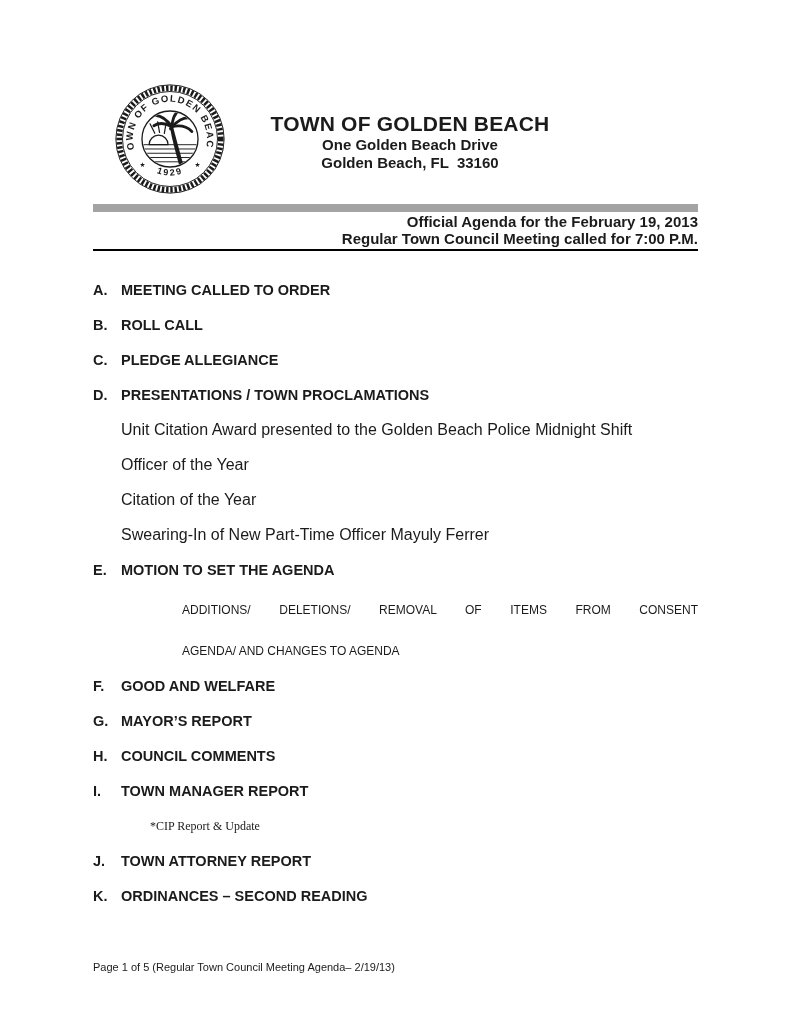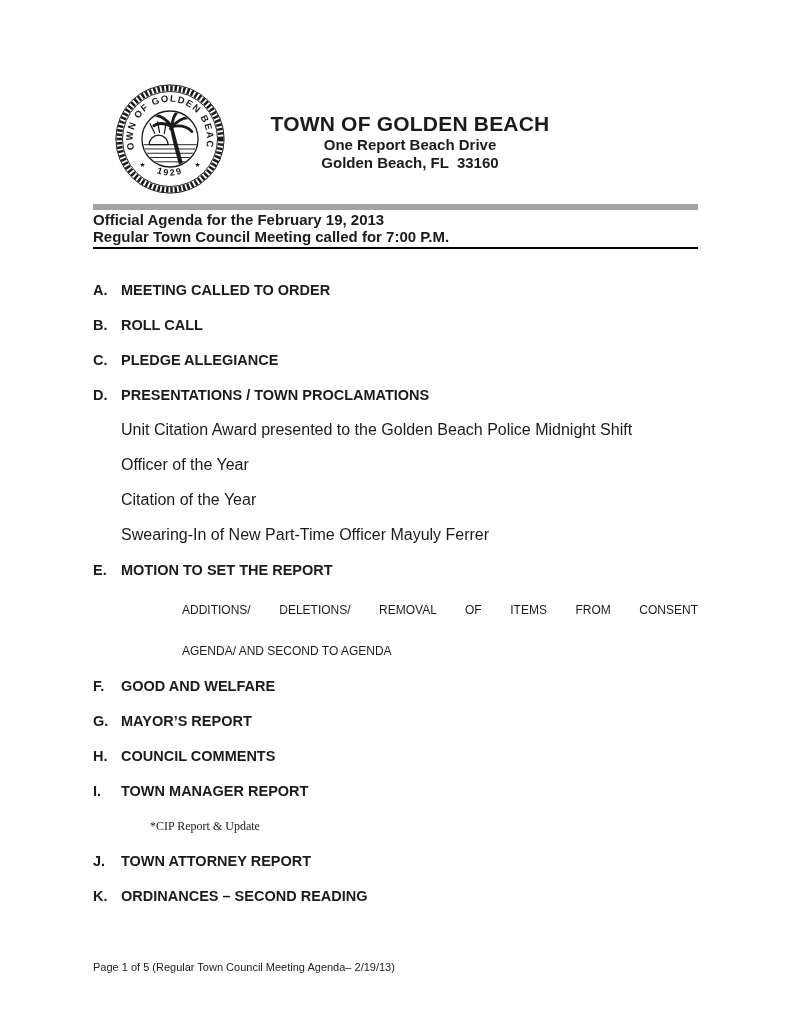--- a/index.html
+++ b/index.html
@@ -12,22 +12,22 @@
     overflow:hidden;
   }
   
   .seal{position:absolute;left:113px;top:82px;width:114px;height:114px;}
   .org{position:absolute;left:250px;top:112px;width:320px;text-align:center;}
   .org-title{font-size:21px;font-weight:bold;letter-spacing:.2px;line-height:24px;}
   .org-addr{font-size:15px;font-weight:bold;line-height:18px;white-space:pre;}
   
   .banner{
     position:absolute;left:93px;top:204px;width:605px;
-    border-top:6px solid #a3a3a3;border-bottom:2px solid #000;
-    padding:1px 0 2px 0;text-align:left;
+    border-top:8px solid #a3a3a3;border-bottom:2px solid #000;
+    padding:1px 0 2px 0;text-align:right;
   }
   .banner div{font-size:15px;font-weight:bold;line-height:17px;}
   
   .list{position:absolute;left:93px;top:282px;width:605px;}
   .item{display:flex;font-weight:bold;font-size:14.5px;line-height:16px;margin-bottom:19px;}
   .letter{width:28px;flex:0 0 28px;}
   .sub{margin-left:28px;font-size:16px;line-height:16px;margin-bottom:19px;}
   .block-wrap{margin-left:89px;width:516px;margin-bottom:18px;}
   .block-line{font-size:12px;line-height:17px;margin-top:24px;}
   .block-line.jfull{text-align:justify;text-align-last:justify;}
@@ -91,21 +91,21 @@
         <path d="M 62 47 Q 63 33 71 29"></path>
         <path d="M 62 47 Q 73 36 81 38"></path>
         <path d="M 62 47 Q 75 44 83 52"></path>
       </g>
       <circle cx="61" cy="49" r="2" fill="#1b1b1b"></circle>
     </g>
   </svg>
 
   <div class="org">
     <div class="org-title">TOWN OF GOLDEN BEACH</div>
-    <div class="org-addr">One Report Beach Drive</div>
+    <div class="org-addr">One Golden Beach Drive</div>
     <div class="org-addr">Golden Beach, FL  33160</div>
   </div>
 
   <div class="banner">
     <div>Official Agenda for the February 19, 2013</div>
     <div>Regular Town Council Meeting called for 7:00 P.M.</div>
   </div>
 
   <div class="list" id="agenda-list">
       <div class="item">
@@ -123,25 +123,25 @@
       <div class="item">
         <span class="letter">D.</span>
         <span class="title">PRESENTATIONS / TOWN PROCLAMATIONS</span>
       </div>
       <div class="sub">Unit Citation Award presented to the Golden Beach Police Midnight Shift</div>
       <div class="sub">Officer of the Year</div>
       <div class="sub">Citation of the Year</div>
       <div class="sub">Swearing-In of New Part-Time Officer Mayuly Ferrer</div>
       <div class="item">
         <span class="letter">E.</span>
-        <span class="title">MOTION TO SET THE REPORT</span>
+        <span class="title">MOTION TO SET THE AGENDA</span>
       </div>
       <div class="block-wrap">
         <div class="block-line jfull">ADDITIONS/ DELETIONS/ REMOVAL OF ITEMS FROM CONSENT</div>
-        <div class="block-line">AGENDA/ AND SECOND TO AGENDA</div>
+        <div class="block-line">AGENDA/ AND CHANGES TO AGENDA</div>
       </div>
       <div class="item">
         <span class="letter">F.</span>
         <span class="title">GOOD AND WELFARE</span>
       </div>
       <div class="item">
         <span class="letter">G.</span>
         <span class="title">MAYOR’S REPORT</span>
       </div>
       <div class="item">

